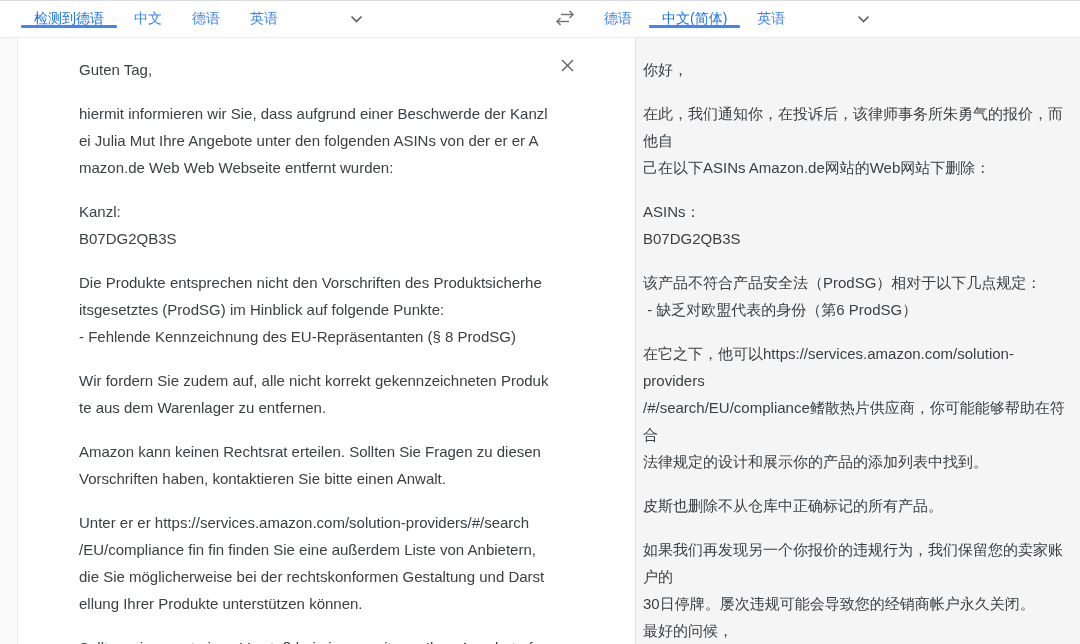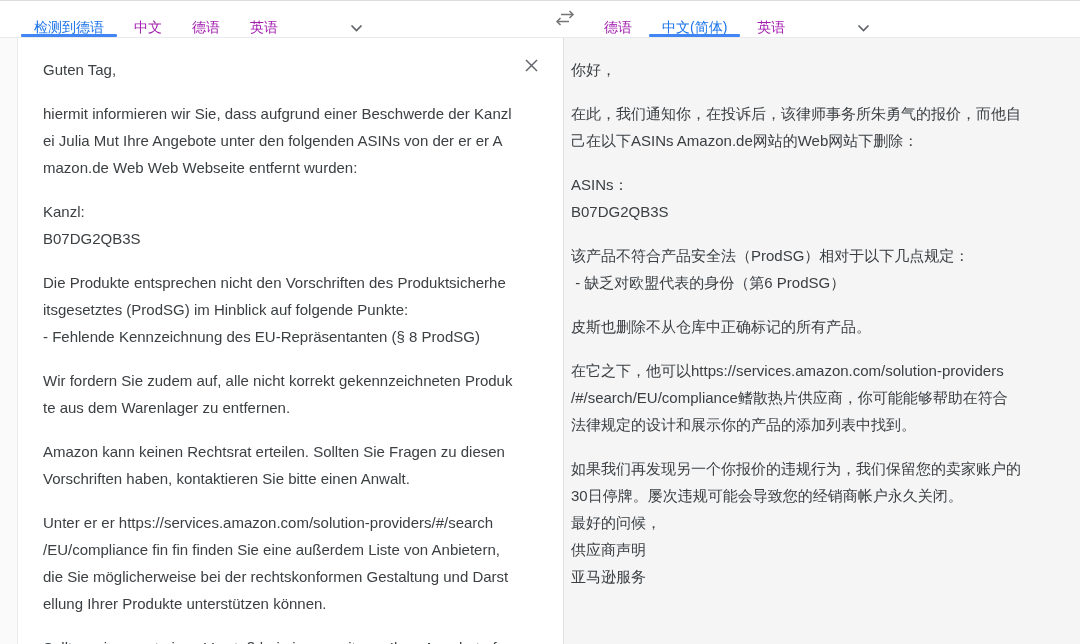--- a/index.html
+++ b/index.html
@@ -11,21 +11,21 @@
     position: relative;
   }
   .app { width: 1080px; height: 644px; display: flex; flex-direction: column; border-top: 1px solid #dadce0; }
 
   
   .tabbar {
     height: 37px;
     background: #ffffff;
     border-bottom: 1px solid #e8eaed;
     display: flex;
-    align-items: flex-end;
+    align-items: center;
     position: relative;
     flex: 0 0 auto;
   }
   .tabs-left {
     width: 563px;
     display: flex;
     align-items: stretch;
     padding-left: 21px;
     flex: 0 0 auto;
   }
@@ -35,21 +35,21 @@
     padding-left: 28px;
     flex: 1 1 auto;
   }
   .tab {
     position: relative;
     display: flex;
     align-items: center;
     padding: 0 13px;
     margin-right: 4px;
     font-size: 14px;
-    color: #a21caf;
+    color: #3b82f6;
     cursor: pointer;
     white-space: nowrap;
   }
   .tab.active { color: #1a73e8; }
   .tab.active::after {
     content: "";
     position: absolute;
     left: 0; right: 0; bottom: 0;
     height: 3px;
     background: #4285f4;
@@ -70,21 +70,21 @@
     width: 34px;
     display: flex;
     align-items: center;
     justify-content: center;
     cursor: pointer;
     background: transparent;
     border: none;
   }
 
   
-  .panels { flex: 1 1 auto; display: flex; overflow: hidden; }
+  .panels { flex: 1 1 auto; display: flex; overflow: hidden; gap: 36px; }
   .left-strip {
     width: 18px;
     flex: 0 0 auto;
     background: #fafafa;
     border-right: 1px solid #ebebeb;
   }
   .source-panel {
     width: 545px;
     flex: 0 0 auto;
     background: #ffffff;
@@ -210,24 +210,24 @@
 
     <div class="target-panel">
       <div>
           <div class="para">你好，</div>
           <div class="para">在此，我们通知你，在投诉后，该律师事务所朱勇气的报价，而他自
 己在以下ASINs Amazon.de网站的Web网站下删除：</div>
           <div class="para">ASINs：
 B07DG2QB3S</div>
           <div class="para">该产品不符合产品安全法（ProdSG）相对于以下几点规定：
  - 缺乏对欧盟代表的身份（第6 ProdSG）</div>
-          <div class="para">皮斯也删除不从仓库中正确标记的所有产品。</div>
           <div class="para">在它之下，他可以https://services.amazon.com/solution-providers
 /#/search/EU/compliance鳍散热片供应商，你可能能够帮助在符合
 法律规定的设计和展示你的产品的添加列表中找到。</div>
+          <div class="para">皮斯也删除不从仓库中正确标记的所有产品。</div>
           <div class="para">如果我们再发现另一个你报价的违规行为，我们保留您的卖家账户的
 30日停牌。屡次违规可能会导致您的经销商帐户永久关闭。
 最好的问候，
 供应商声明
 亚马逊服务</div>
         </div>
     </div>
 
   </div>
 

